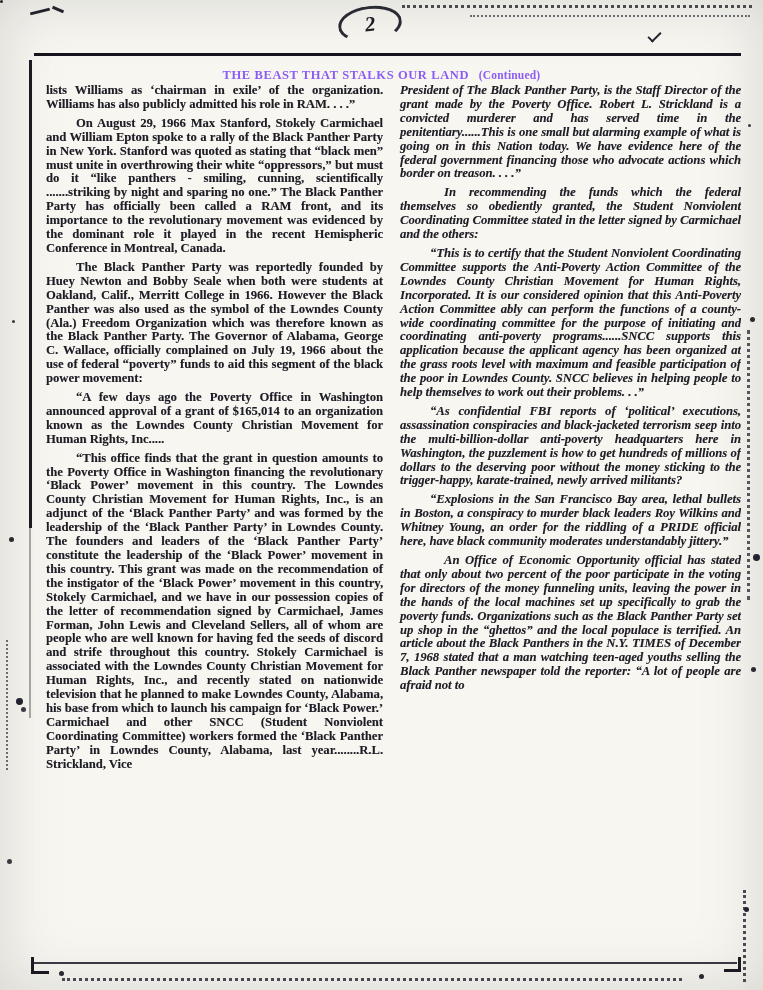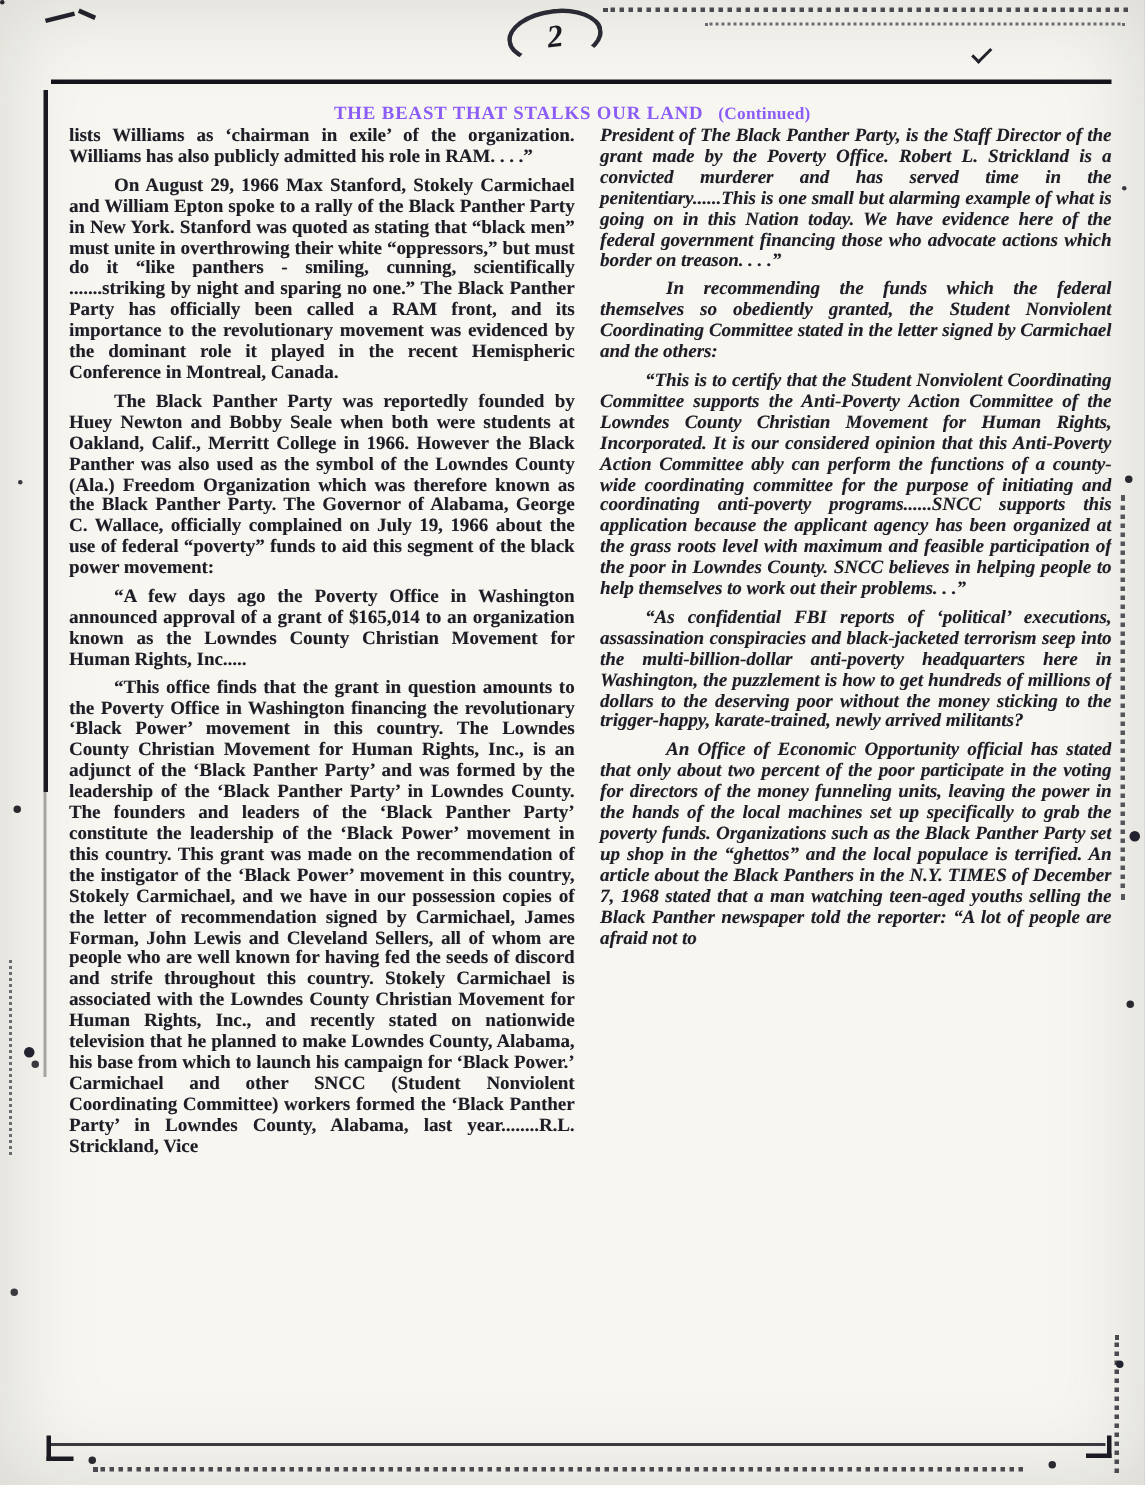--- a/index.html
+++ b/index.html
@@ -98,18 +98,19 @@
       <p class="ind">On August 29, 1966 Max Stanford, Stokely Carmichael and William Epton spoke to a rally of the Black Panther Party in New York. Stanford was quoted as stating that “black men” must unite in overthrowing their white “oppressors,” but must do it “like panthers - smiling, cunning, scientifically .......striking by night and sparing no one.” The Black Panther Party has officially been called a RAM front, and its importance to the revolutionary movement was evidenced by the dominant role it played in the recent Hemispheric Conference in Montreal, Canada.</p>
       <p class="ind">The Black Panther Party was reportedly founded by Huey Newton and Bobby Seale when both were students at Oakland, Calif., Merritt College in 1966. However the Black Panther was also used as the symbol of the Lowndes County (Ala.) Freedom Organization which was therefore known as the Black Panther Party. The Governor of Alabama, George C. Wallace, officially complained on July 19, 1966 about the use of federal “poverty” funds to aid this segment of the black power movement:</p>
       <p class="ind">“A few days ago the Poverty Office in Washington announced approval of a grant of $165,014 to an organization known as the Lowndes County Christian Movement for Human Rights, Inc.....</p>
       <p class="ind">“This office finds that the grant in question amounts to the Poverty Office in Washington financing the revolutionary ‘Black Power’ movement in this country. The Lowndes County Christian Movement for Human Rights, Inc., is an adjunct of the ‘Black Panther Party’ and was formed by the leadership of the ‘Black Panther Party’ in Lowndes County. The founders and leaders of the ‘Black Panther Party’ constitute the leadership of the ‘Black Power’ movement in this country. This grant was made on the recommendation of the instigator of the ‘Black Power’ movement in this country, Stokely Carmichael, and we have in our possession copies of the letter of recommendation signed by Carmichael, James Forman, John Lewis and Cleveland Sellers, all of whom are people who are well known for having fed the seeds of discord and strife throughout this country. Stokely Carmichael is associated with the Lowndes County Christian Movement for Human Rights, Inc., and recently stated on nationwide television that he planned to make Lowndes County, Alabama, his base from which to launch his campaign for ‘Black Power.’ Carmichael and other SNCC (Student Nonviolent Coordinating Committee) workers formed the ‘Black Panther Party’ in Lowndes County, Alabama, last year........R.L. Strickland, Vice</p>
     </div>
     <div class="col col-right">
       <p>President of The Black Panther Party, is the Staff Director of the grant made by the Poverty Office. Robert L. Strickland is a convicted murderer and has served time in the penitentiary......This is one small but alarming example of what is going on in this Nation today. We have evidence here of the federal government financing those who advocate actions which border on treason. . . .”</p>
       <p class="ind-lg">In recommending the funds which the federal themselves so obediently granted, the Student Nonviolent Coordinating Committee stated in the letter signed by Carmichael and the others:</p>
       <p class="ind">“This is to certify that the Student Nonviolent Coordinating Committee supports the Anti-Poverty Action Committee of the Lowndes County Christian Movement for Human Rights, Incorporated. It is our considered opinion that this Anti-Poverty Action Committee ably can perform the functions of a county-wide coordinating committee for the purpose of initiating and coordinating anti-poverty programs......SNCC supports this application because the applicant agency has been organized at the grass roots level with maximum and feasible participation of the poor in Lowndes County. SNCC believes in helping people to help themselves to work out their problems. . .”</p>
       <p class="ind">“As confidential FBI reports of ‘political’ executions, assassination conspiracies and black-jacketed terrorism seep into the multi-billion-dollar anti-poverty headquarters here in Washington, the puzzlement is how to get hundreds of millions of dollars to the deserving poor without the money sticking to the trigger-happy, karate-trained, newly arrived militants?</p>
+      <p class="ind">“Explosions in the San Francisco Bay area, lethal bullets in Boston, a conspiracy to murder black leaders Roy Wilkins and Whitney Young, an order for the riddling of a PRIDE official here, have black community moderates understandably jittery.”</p>
       <p class="ind-lg">An Office of Economic Opportunity official has stated that only about two percent of the poor participate in the voting for directors of the money funneling units, leaving the power in the hands of the local machines set up specifically to grab the poverty funds. Organizations such as the Black Panther Party set up shop in the “ghettos” and the local populace is terrified. An article about the Black Panthers in the N.Y. TIMES of December 7, 1968 stated that a man watching teen-aged youths selling the Black Panther newspaper told the reporter: “A lot of people are afraid not to</p>
     </div>
   </div>
 
   <div class="bottom-rule"></div>
 </div>
 
 </body></html>

